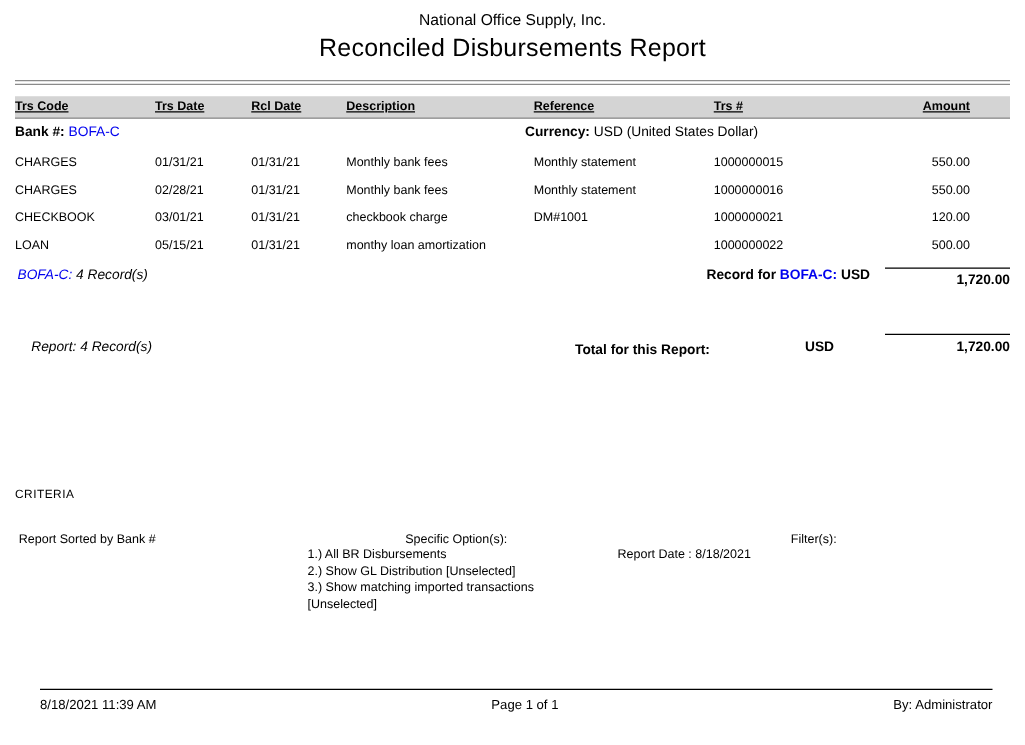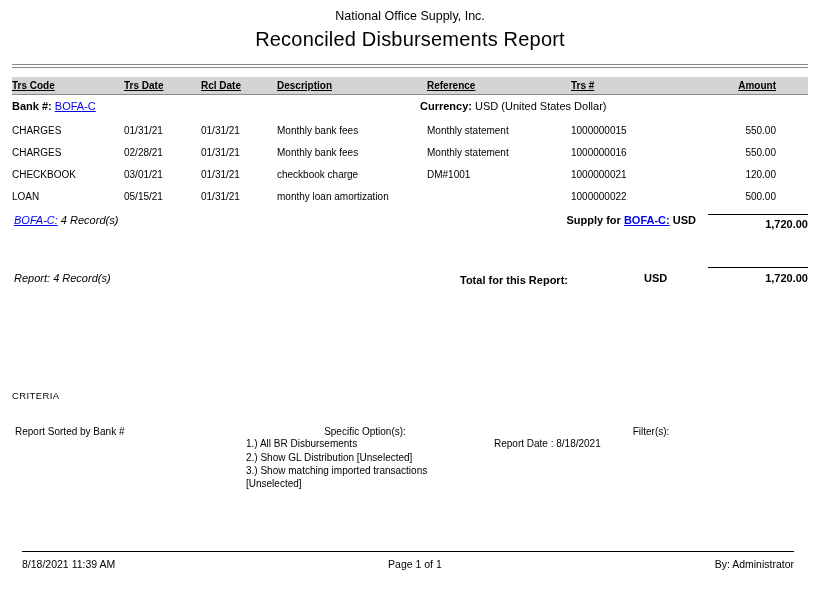--- a/index.html
+++ b/index.html
@@ -25,53 +25,53 @@
   }
   .header-row { background:var(--header-bg,#d4d4d4); margin-top:9px; padding:3px 0 3px; font-weight:bold; border-bottom:1px solid #8a8a8a; }
   .header-row .hdr { text-decoration:underline; }
   .col-amount { text-align:right; }
 
   .bank-row { position:relative; font-size:11px; padding:5px 0 1px; height:20px; }
   .bank-row .blabel { font-weight:bold; }
   .bank-row .currency { position:absolute; left:372px; top:5px;margin-left:36px; }
   .bank-row .clabel { font-weight:bold; }
 
-  .link { color:var(--link-blue,#0000ee);text-decoration:underline; }
+  .link { color:var(--link-blue,#0000ee); }
 
   .data-row { padding-top:9px; }
   .data-row > div { padding-right:14px; line-height:13px; }
   .data-row > .col-amount { padding-right:0; }
 
   .bank-total-row { display:flex; align-items:flex-start; font-size:11px; margin-top:11px; }
   .bt-records { font-style:italic; padding-left:2px; }
   .bt-records .code { font-style:italic; }
   .bt-label { margin-left:auto; font-weight:bold; padding-right:12px; }
   .amount-total {
     width:100px; text-align:right; font-weight:bold;
     border-top:1px solid #000; padding-top:3px;
   }
 
   .report-total-row { position:relative; margin-top:37px; height:22px; font-size:11px; }
-  .rt-records { position:absolute; left:2px; top:5px; font-style:italic; }
+  .rt-records { position:absolute; left:13px; top:5px; font-style:italic; }
   .rt-label { position:absolute; left:448px; top:7px; font-weight:bold; }
   .rt-currency { position:absolute; left:632px; top:5px; font-weight:bold; }
   .rt-amount { position:absolute; right:0; top:0; width:100px; text-align:right;
                font-weight:bold; border-top:1px solid #000; padding-top:4px; }
 
   .criteria { margin-top:101px; }
   .criteria-heading { font-size:9.5px; letter-spacing:.4px; }
   .criteria-cols { display:flex; margin-top:25px; font-size:10px; }
   .crit-col1 { width:234px; padding-left:3px; }
   .crit-col2 { width:248px; padding-right:10px; }
   .crit-col3 { flex:1; }
   .crit-col2 .opt, .crit-col3 .fval { margin-top:1px; line-height:12.5px; }
   .crit-label { margin-bottom:1px;text-align:center; }
 
   .footer {
-    position:absolute; left:22px; right:26px; top:551px;
+    position:absolute; left:32px; right:26px; top:551px;
     border-top:1px solid #000; padding-top:6px;
     display:flex; justify-content:space-between;
     font-size:10.5px;
   }
 </style>
 </head>
 <body>
 
 <div class="page">
 
@@ -138,21 +138,21 @@
     <div>1000000022</div>
     <div class="col-amount">500.00</div>
   </div>
 
   <div class="bank-total-row">
     <span class="bt-records">
       <span class="link code">BOFA-C:</span>
       <span>4 Record(s)</span>
     </span>
     <span class="bt-label">
-      <span>Supply for</span>
+      <span>Record for</span>
       <span class="link">BOFA-C:</span>
       <span>USD</span>
     </span>
     <span class="amount-total">1,720.00</span>
   </div>
 
   <div class="report-total-row">
     <span class="rt-records">Report: 4 Record(s)</span>
     <span class="rt-label">Total for this Report:</span>
     <span class="rt-currency">USD</span>

